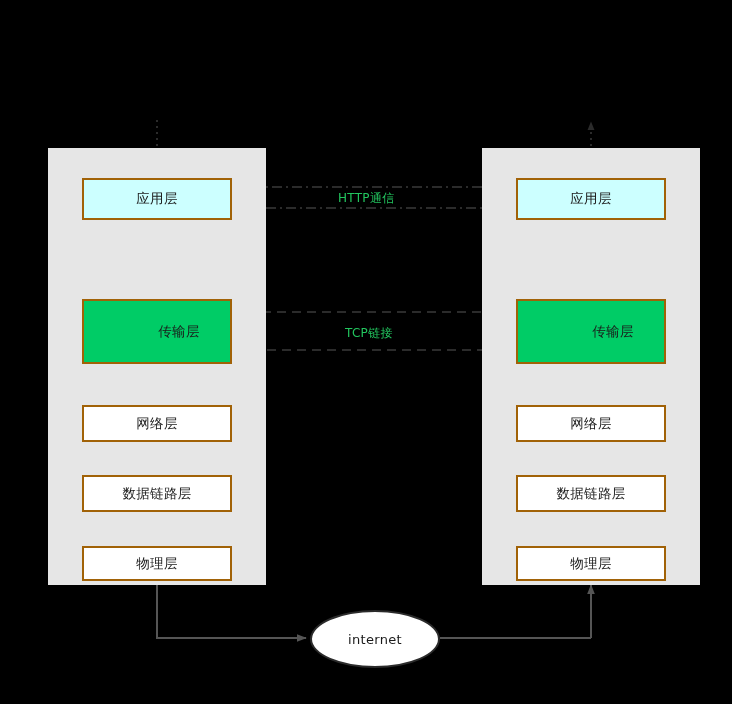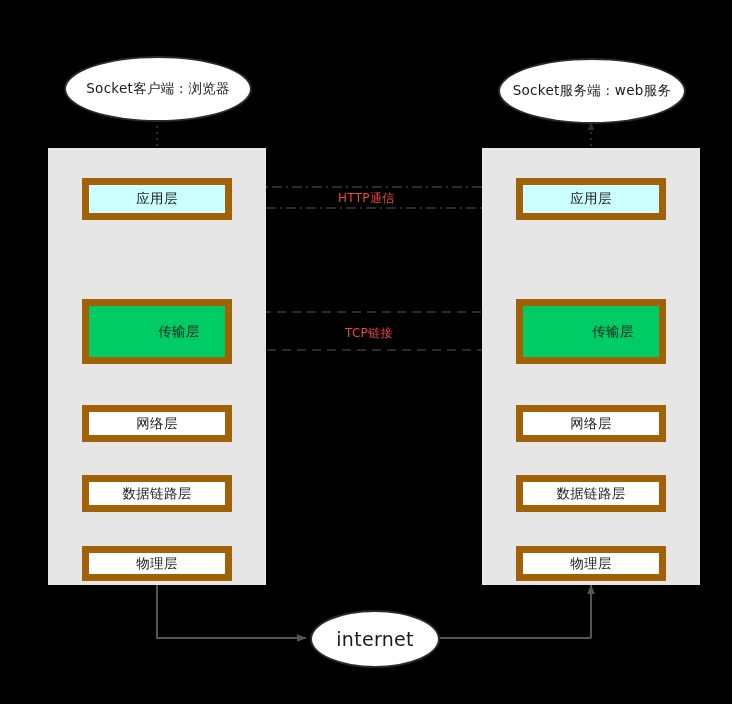--- a/index.html
+++ b/index.html
@@ -28,21 +28,21 @@
   }
   .panel {
     position: absolute;
     background: #e6e6e6;
     border: 1px solid #e6e6e6;
     box-sizing: border-box;
   }
   .node {
     position: absolute;
     box-sizing: border-box;
-    border: 7px solid #a16207;
+    border: 2px solid #a16207;
     background: #ffffff;
     color: #1a1a1a;
     font-size: 13.5px;
     display: flex;
     align-items: center;
     justify-content: center;
     text-align: center;
     letter-spacing: 0.3px;
   }
   .node.app { background: #ccffff; }
@@ -55,25 +55,25 @@
     color: #1a1a1a;
     border-radius: 50%;
     font-size: 13.5px;
     display: flex;
     align-items: center;
     justify-content: center;
     text-align: center;
     letter-spacing: 0.3px;
   }
   .ellipse.latin {
-    font-size: 19px;
+    font-size: 13px;
   }
   .edge-label {
     position: absolute;
-    color: #ef4444;
+    color: #22c55e;
     font-size: 12px;
     white-space: nowrap;
     letter-spacing: 0.3px;
   }
 </style>
 </head>
 <body>
 
 <div id="stage">
 
@@ -116,27 +116,21 @@
     <g stroke="#555555" stroke-width="2" fill="none">
       <path d="M157,581 L157,638 L306,638" marker-end="url(#arrowGray)"></path>
       <path d="M591,638 L440,638" stroke-linecap="butt"></path>
       <path d="M591,638 L591,585" marker-end="url(#arrowGray)"></path>
     </g>
   </svg>
 
   <div class="panel" style="left:48px; top:148px; width:218px; height:437px;"></div>
   <div class="panel" style="left:482px; top:148px; width:218px; height:437px;"></div>
 
-  <div class="ellipse" style="left:64px; top:56px; width:188px; height:66px;">
-    <span>Socket客户端：浏览器</span>
-  </div>
 
-  <div class="ellipse" style="left:498px; top:58px; width:188px; height:66px;">
-    <span>Socket服务端：web服务</span>
-  </div>
 
   <div class="node app" style="left:82px; top:178px; width:150px; height:42px;">
     <span>应用层</span>
   </div>
   <div class="node transport" style="left:82px; top:299px; width:150px; height:65px;">
     <span>传输层</span>
   </div>
   <div class="node" style="left:82px; top:405px; width:150px; height:37px;">
     <span>网络层</span>
   </div>

